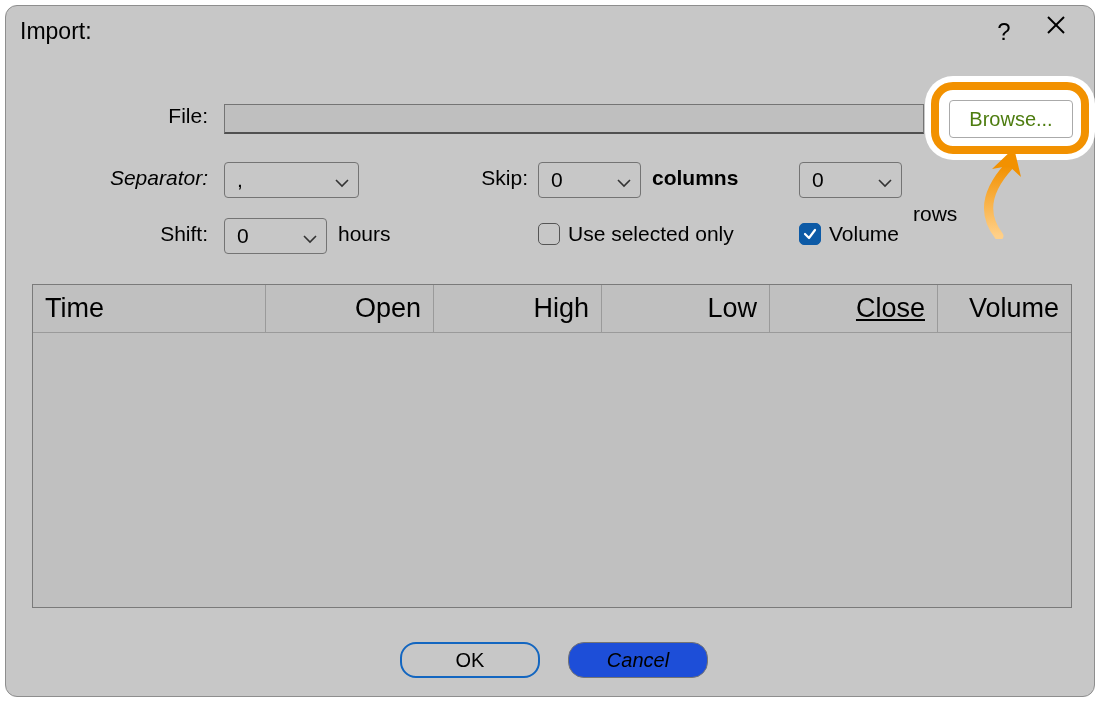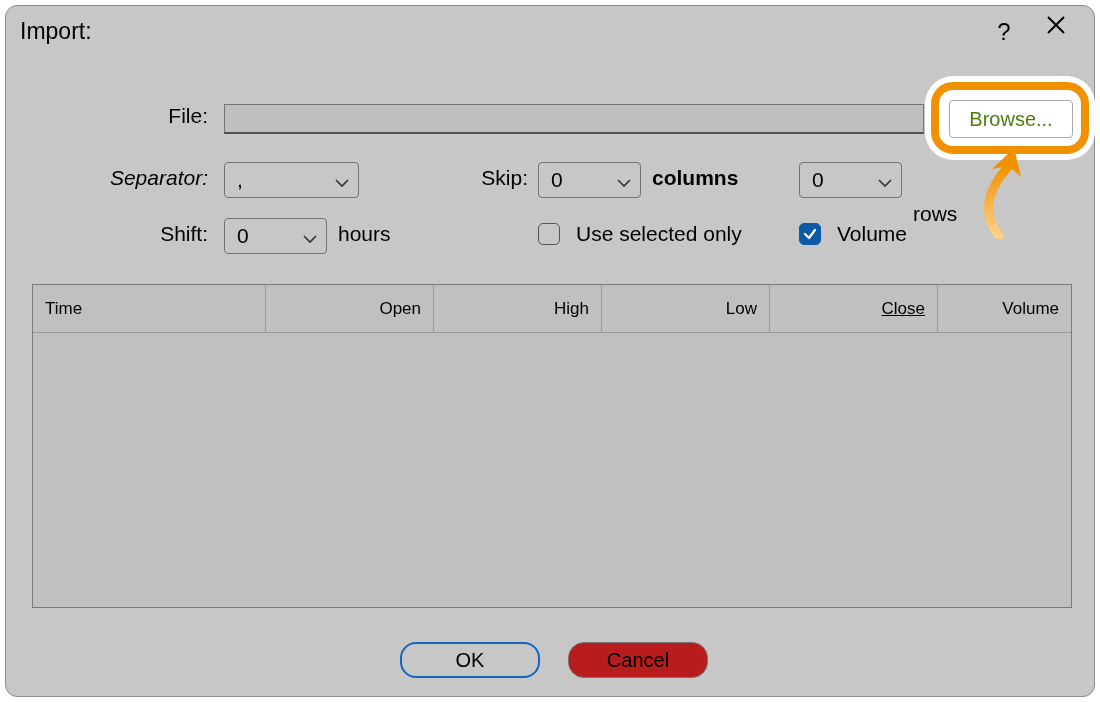--- a/index.html
+++ b/index.html
@@ -145,21 +145,21 @@
     top: 50%;
     transform: translateY(-50%);
     width: 16px; height: 16px;
   }
 
   
   .cb-row {
     position: absolute;
     display: flex;
     align-items: center;
-    gap: 16px;
+    gap: 8px;
     font-size: 21px;
     cursor: pointer;
   }
   .cb-box {
     width: 22px;
     height: 22px;
     border: 1.5px solid #555;
     border-radius: 5px;
     box-sizing: border-box;
     background: #c7c7c7;
@@ -187,21 +187,21 @@
   .thead {
     position: relative;
     height: 48px;
     display: flex;
   }
   .th {
     flex: 0 0 auto;
     box-sizing: border-box;
     display: flex;
     align-items: center;
-    font-size: 17px;
+    font-size: 27px;
     color: #000;
     border-right: 1px solid #9a9a9a;
     border-bottom: 1px solid #9a9a9a;
     padding: 0 12px;
   }
   .th:last-child { border-right: none; }
 
   
   .btn {
     position: absolute;
@@ -216,22 +216,23 @@
     cursor: pointer;
     box-sizing: border-box;
   }
   .btn-ok {
     left: 394px;
     background: #c7c7c7;
     border: 2px solid #1366c0;
   }
   .btn-cancel {
     left: 562px;
-    background: #b91c1c;
+    background: #1d4ed8;
     border: 1px solid #747474;
+    font-style: italic;
   }
 </style>
 </head>
 <body>
 
 <div class="dialog">
 
   <div class="titlebar">
     <span class="title-text">Import:</span>
     <span class="title-help">?</span>

